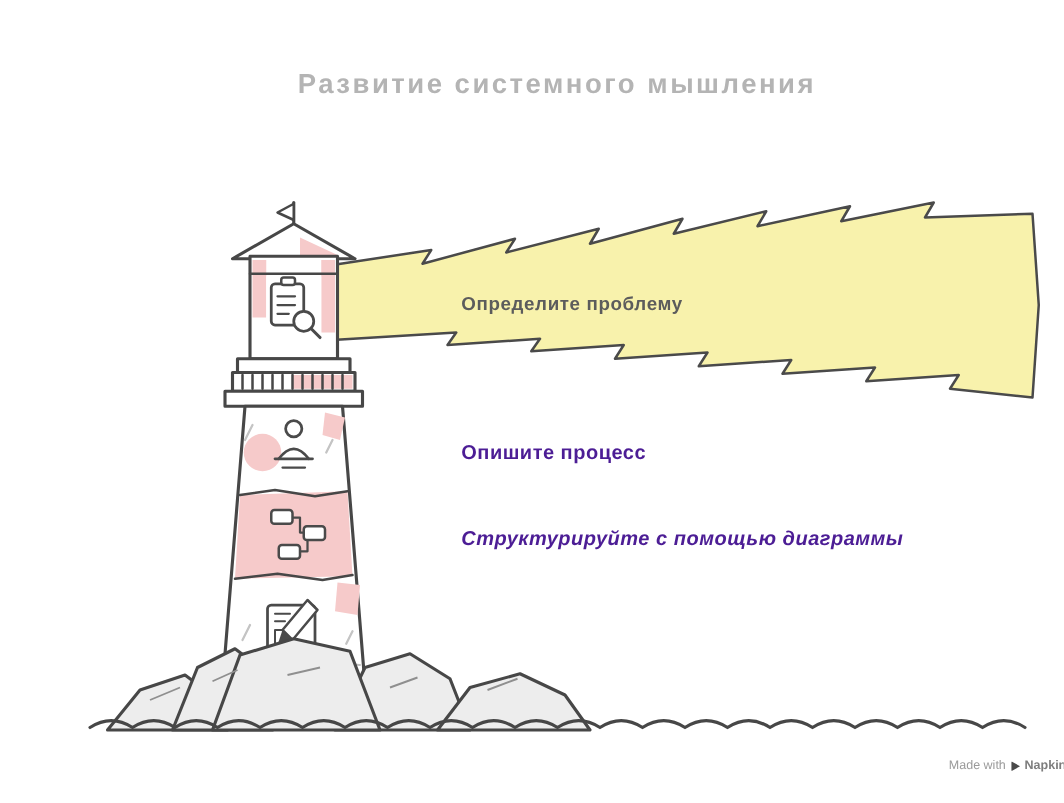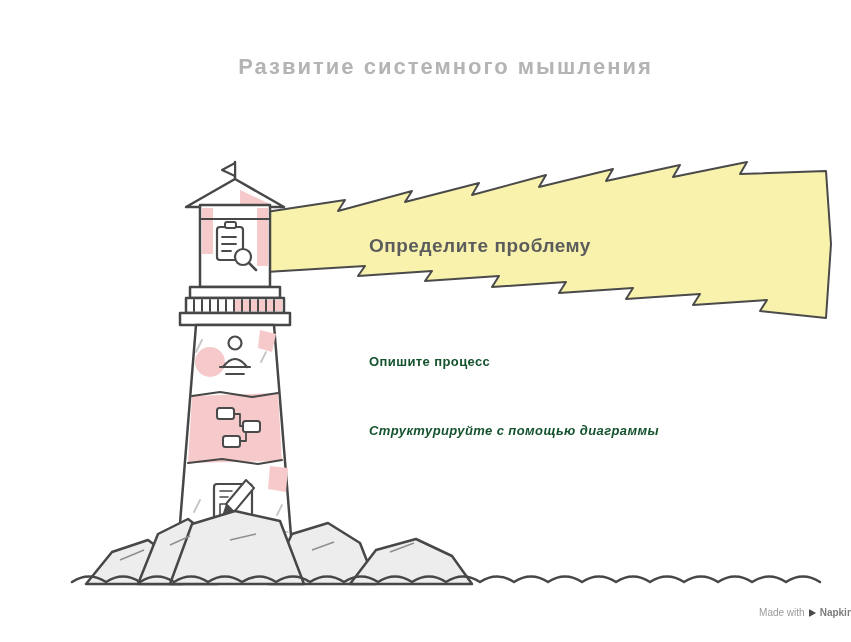--- a/index.html
+++ b/index.html
@@ -13,27 +13,27 @@
   }
   .canvas svg{position:absolute;left:0;top:0;}
   .title{
     position:absolute;left:0;right:0;top:54px;
     text-align:center;
     font-size:22px;font-weight:bold;letter-spacing:2px;
     color:#b4b4b4;
   }
   .beam-label{
     position:absolute;left:349px;top:235px;
-    font-size:19px;font-weight:bold;letter-spacing:0.5px;
+    font-size:15px;font-weight:bold;letter-spacing:0.5px;
     color:#5c5c5c;
   }
   .step{
     position:absolute;left:349px;
-    font-size:13px;font-weight:bold;letter-spacing:0.4px;
-    color:#14532d;
+    font-size:16px;font-weight:bold;letter-spacing:0.4px;
+    color:#4c1d95;
   }
   .step-0{top:354px;}
   .step-1{top:423px;font-style:italic;}
   .step-2{top:495px;}
   .watermark{
     position:absolute;right:18px;bottom:24px;
     display:flex;align-items:center;gap:4px;
     font-size:10px;color:#9a9a9a;
   }
   .watermark .brand{font-weight:bold;color:#7d7d7d;}

